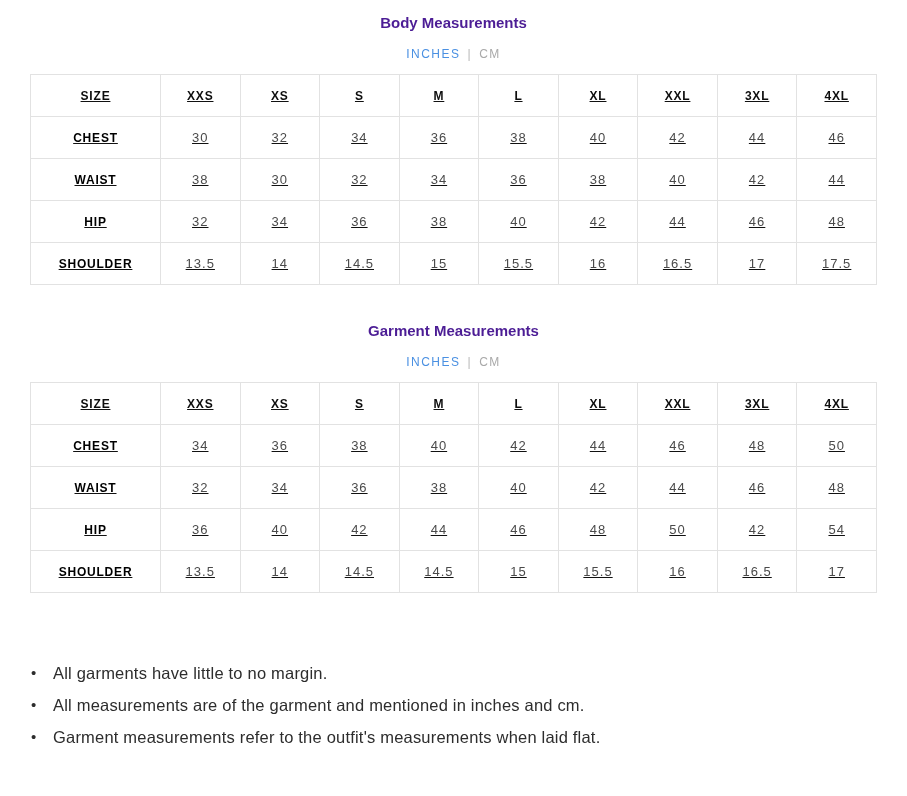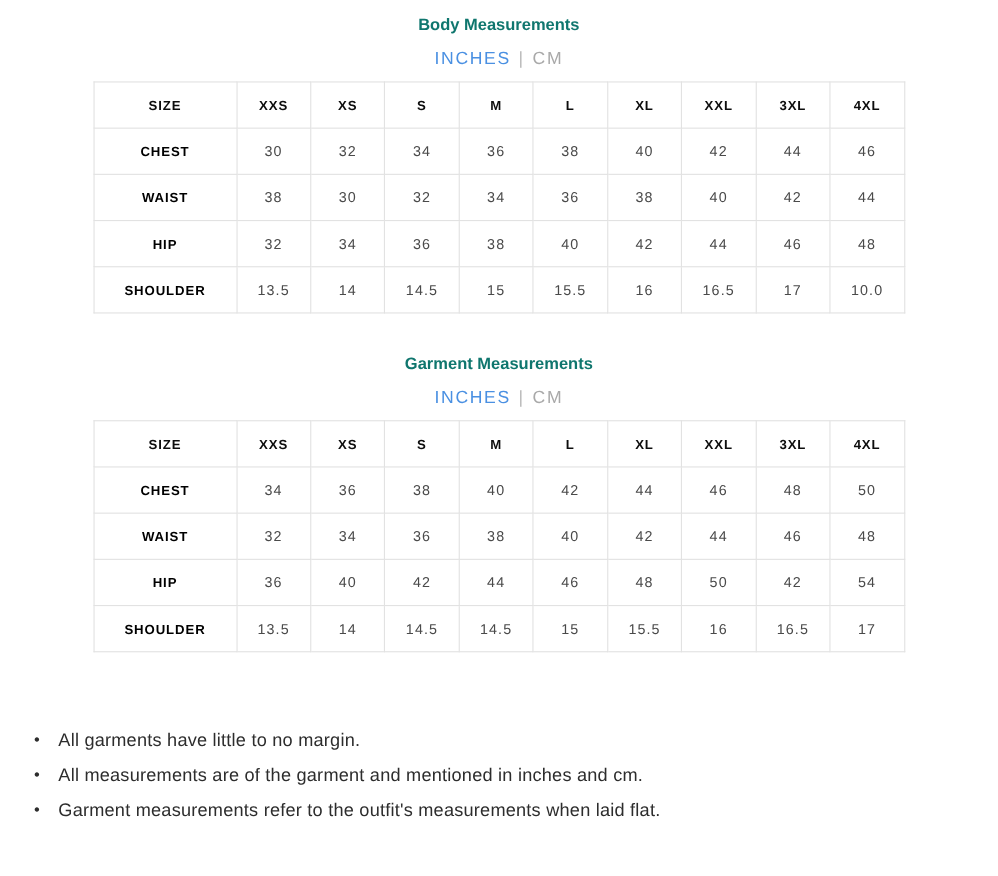--- a/index.html
+++ b/index.html
@@ -10,38 +10,39 @@
     overflow: hidden;
     font-family: "Liberation Sans", sans-serif;
     color: #111;
   }
   .section-title {
     margin-top: 13px;
     text-align: center;
     font-size: 15px;
     font-weight: bold;
     line-height: 19px;
-    color: #0f766e;
+    color: #4c1d95;
   }
   .section-title.garment { margin-top: 36px; }
   .unit-toggle {
     margin-top: 12px;
     text-align: center;
-    font-size: 16px;
+    font-size: 12px;
     line-height: 20px;
     letter-spacing: 1.5px;
   }
   .unit-inches { color: #4a90e2; cursor: pointer; }
   .unit-sep { color: #b9b9b9; margin: 0 7px; font-weight: 300; }
   .unit-cm { color: #a9a9a9; cursor: pointer; }
   table.size-table {
-    width: 738px;
+    width: 847px;
     margin: 10px auto 0 auto;
     border-collapse: collapse;
     table-layout: fixed;
+    text-decoration: underline;
   }
   table.size-table th,
   table.size-table td {
     border: 1px solid #e2e2e2;
     height: 42px;
     text-align: center;
     vertical-align: middle;
     background: #ffffff;
   }
   table.size-table col.label-col { width: 130px; }
@@ -161,21 +162,21 @@
           <tr>
             <th>SHOULDER</th>
             <td>13.5</td>
             <td>14</td>
             <td>14.5</td>
             <td>15</td>
             <td>15.5</td>
             <td>16</td>
             <td>16.5</td>
             <td>17</td>
-            <td>10.0</td>
+            <td>17.5</td>
           </tr>
         </tbody>
       </table>
   </section>
 
   <section>
     <h2 class="section-title garment">Garment Measurements</h2>
     <div class="unit-toggle">
       <span class="unit-inches">INCHES</span><span class="unit-sep">|</span><span class="unit-cm">CM</span>
     </div>

